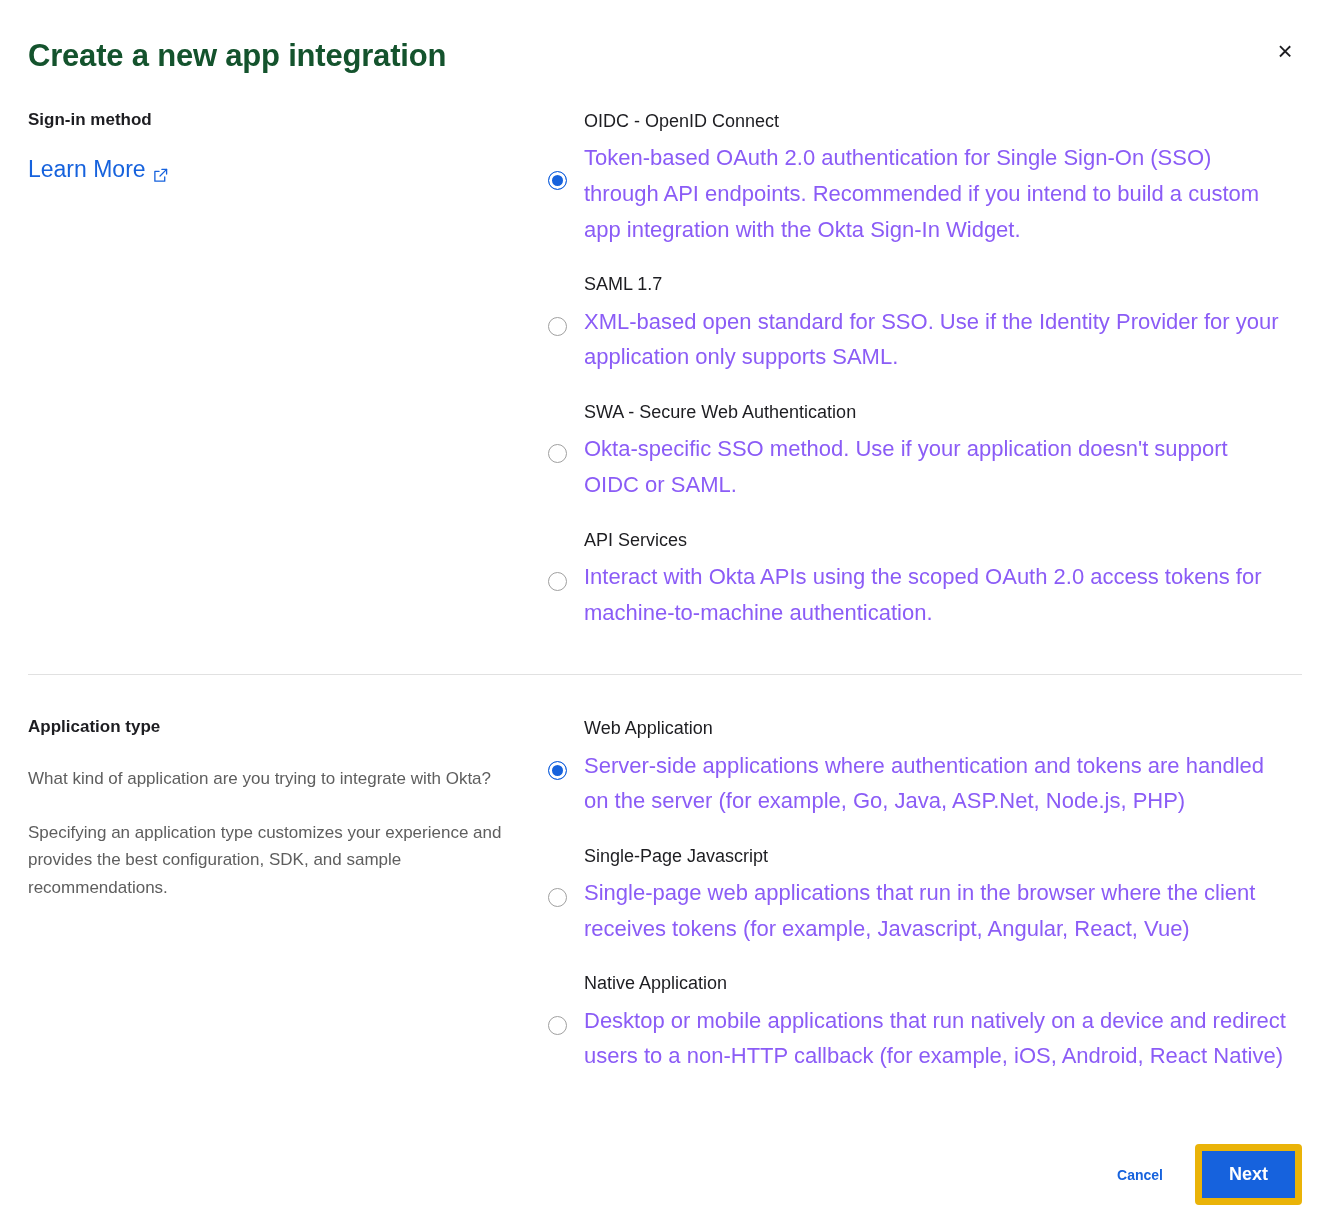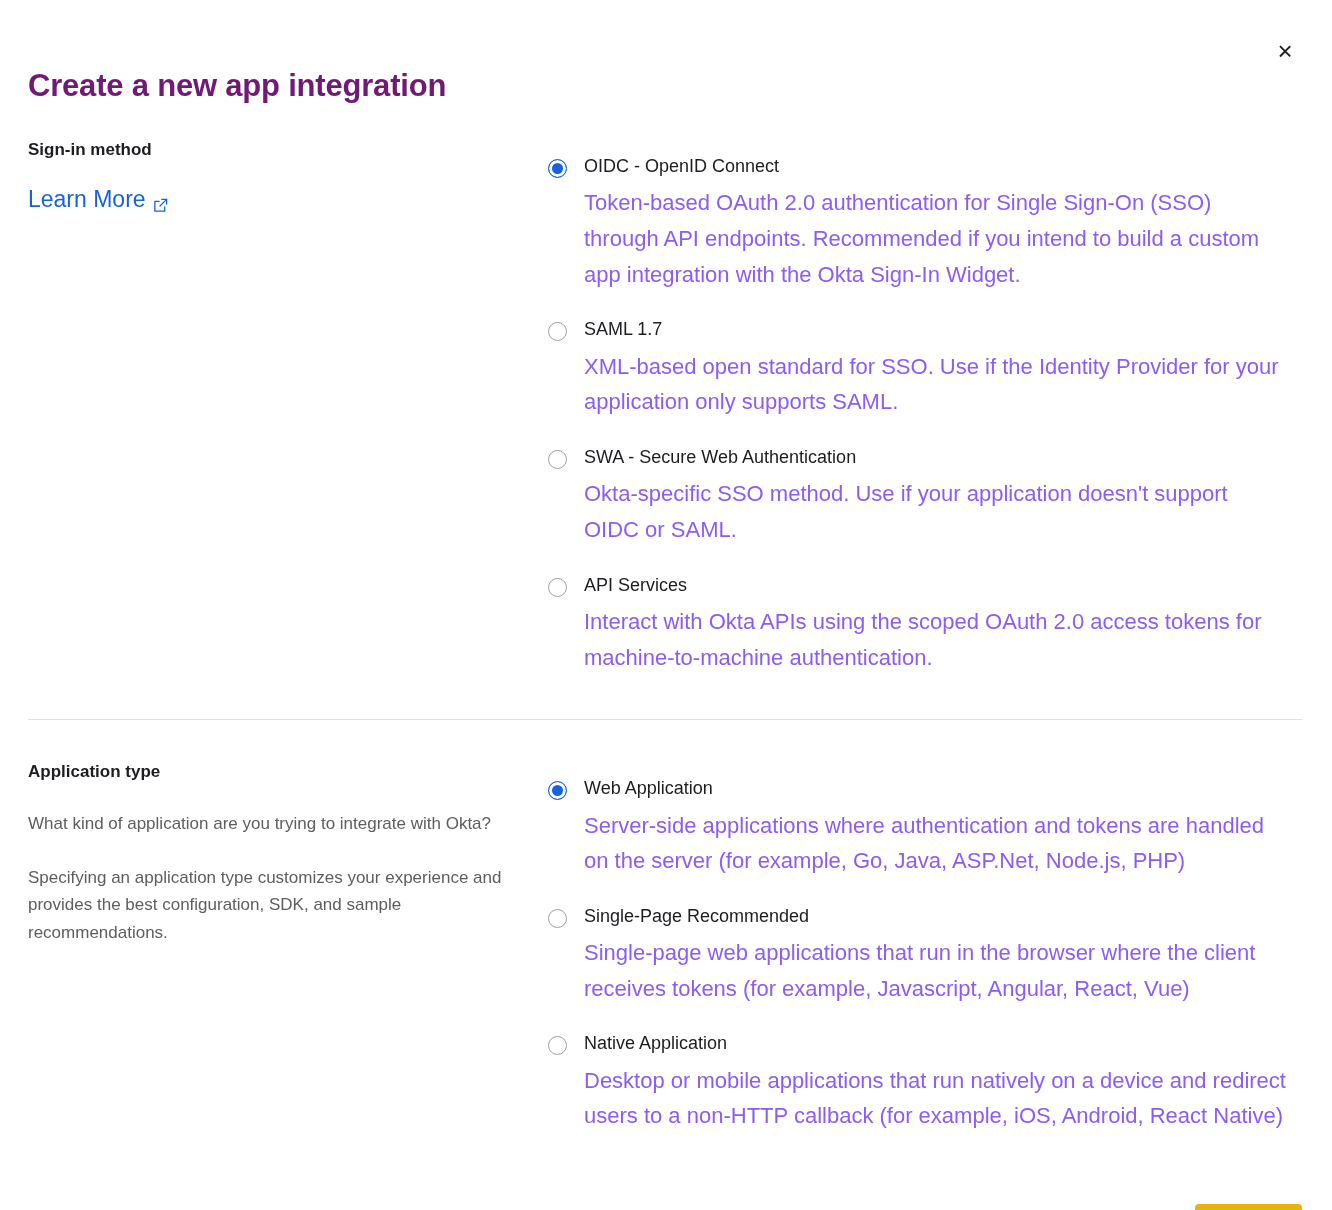--- a/index.html
+++ b/index.html
@@ -33,23 +33,23 @@
     cursor: pointer;
     display: flex;
     align-items: center;
     justify-content: center;
     padding: 0;
   }
   .title {
     font-size: 31px;
     font-weight: bold;
     letter-spacing: -0.2px;
-    color: #701a75;
+    color: #14532d;
     margin: 0;
-    padding: 68px 0 0 28px;
+    padding: 38px 0 0 28px;
   }
   .section {
     display: flex;
     padding: 0 44px 0 28px;
   }
   .section.first { margin-top: 34px; }
   .section-left {
     width: 520px;
     flex: 0 0 520px;
     padding-right: 20px;
@@ -83,23 +83,22 @@
     line-height: 1.62;
     margin-top: 26px;
   }
   .helper-text.tight { }
   .section-right {
     flex: 1 1 auto;
     padding-top: 2px;
   }
   .option {
     display: flex;
-    align-items: flex-start;
+    align-items: center;
     margin-bottom: 26px;
-    margin-top: 15px;
   }
   .option:last-child { margin-bottom: 0; }
   .radio {
     flex: 0 0 auto;
     width: 19px;
     height: 19px;
     border-radius: 50%;
     border: 1px solid #a0a0a0;
     background: #fff;
     margin-top: 4px;
@@ -236,21 +235,21 @@
         <span class="radio checked"></span>
         <div class="option-body">
           <div class="option-title">Web Application</div>
           <div class="option-desc">Server-side applications where authentication and tokens are handled on the server (for example, Go, Java, ASP.Net, Node.js, PHP)</div>
         </div>
       </div>
 
       <div class="option">
         <span class="radio"></span>
         <div class="option-body">
-          <div class="option-title">Single-Page Recommended</div>
+          <div class="option-title">Single-Page Javascript</div>
           <div class="option-desc">Single-page web applications that run in the browser where the client receives tokens (for example, Javascript, Angular, React, Vue)</div>
         </div>
       </div>
 
       <div class="option">
         <span class="radio"></span>
         <div class="option-body">
           <div class="option-title">Native Application</div>
           <div class="option-desc">Desktop or mobile applications that run natively on a device and redirect users to a non-HTTP callback (for example, iOS, Android, React Native)</div>
         </div>

